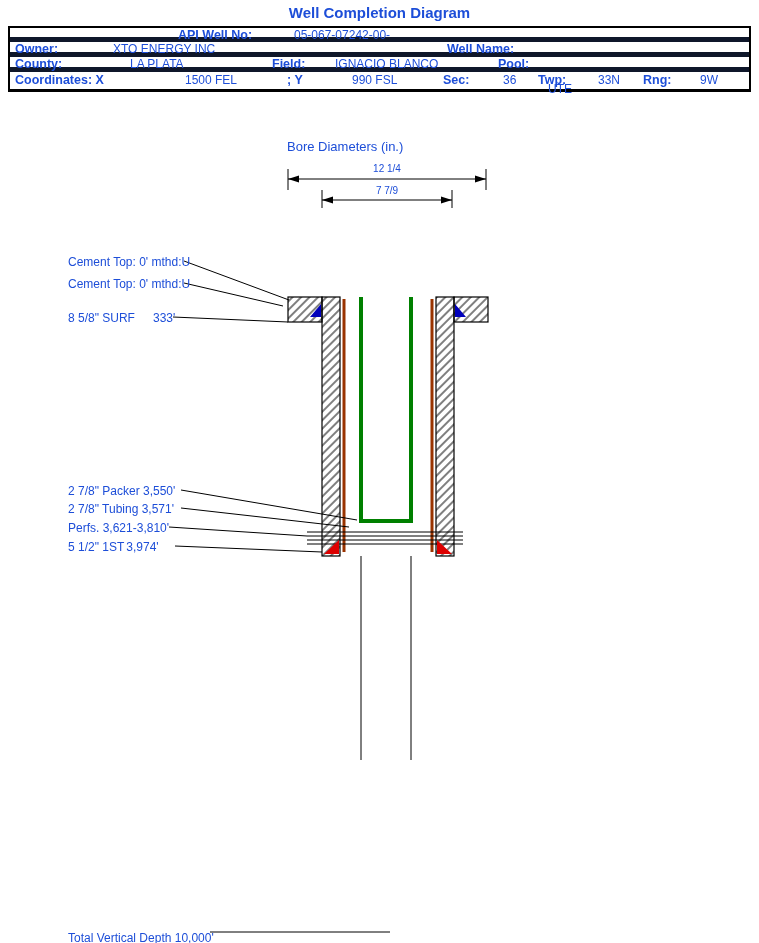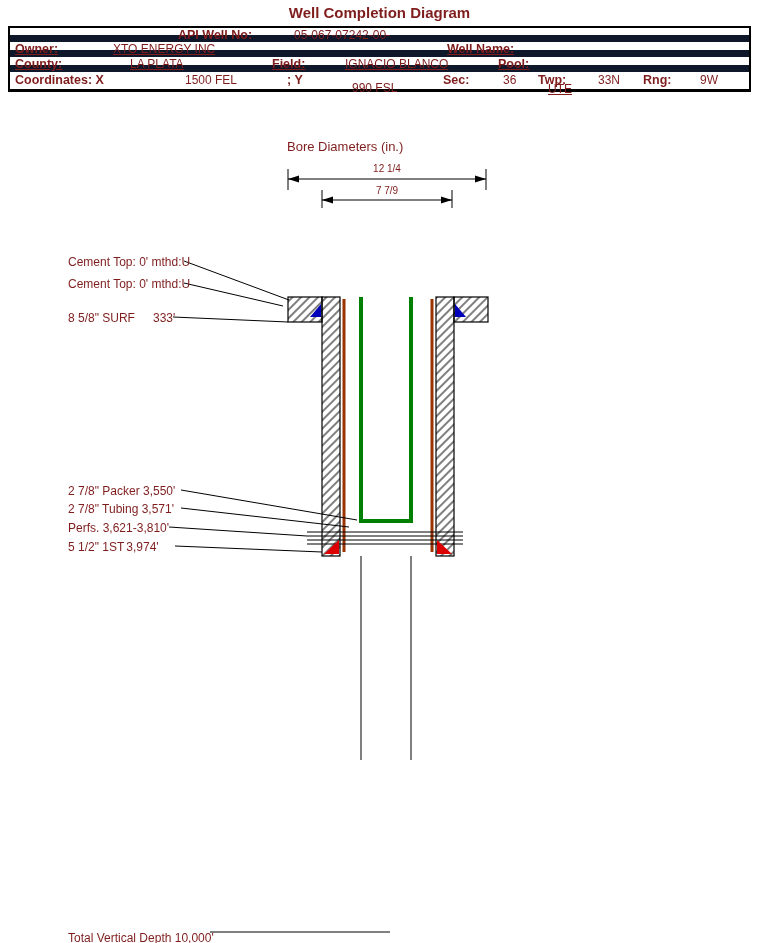--- a/index.html
+++ b/index.html
@@ -1,27 +1,27 @@
 <!DOCTYPE html>
 <html><head>
 <meta charset="utf-8">
 <style>
   * { box-sizing: border-box; }
   html, body { margin: 0; padding: 0; background: #fff; }
   .page {
     position: relative; width: 759px; height: 943px; background: #fff;
-    font-family: "Liberation Sans", sans-serif; color: #7f1d1d; overflow: hidden;
+    font-family: "Liberation Sans", sans-serif; color: #1d4ed8; overflow: hidden;
   }
   .doc-title { position: absolute; top: 4px; left: 0; width: 100%; text-align: center; font-weight: bold; font-size: 15px; }
   .info-table { position: absolute; left: 8px; top: 26px; width: 743px; border: 2px solid #000; border-bottom-width: 3px; background: #fff; }
-  .trow { position: relative; border-bottom: 7px solid #0f172a; }
+  .trow { position: relative; border-bottom: 5px solid #0f172a; }
   .trow.last { border-bottom: none; padding-left: 19px; }
   .r1 { height: 14px; } .r2 { height: 15px; } .r3 { height: 15px; } .r4 { height: 17px; }
   .cell { position: absolute; top: 0; white-space: nowrap; font-size: 12px; line-height: 14px; }
-  .r2 .cell, .r3 .cell { line-height: 15px; text-decoration: underline; }
+  .r2 .cell, .r3 .cell { line-height: 15px; }
   .r4 .cell { line-height: 16px; }
   .lbl { font-weight: bold; font-size: 12.5px; }
   .note { position: absolute; top: 98px; left: 0; width: 100%; text-align: center; font-size: 10px; }
   .bore-title { position: absolute; top: 139px; left: 287px; width: 200px; font-size: 13px; }
   .dim-label { position: absolute; left: 287px; width: 200px; text-align: center; font-size: 10px; }
   .overlay { position: absolute; left: 0; top: 0; pointer-events: none; }
   .ann { position: absolute; font-size: 12px; white-space: nowrap; }
   .k { stroke: #000; stroke-width: 1; fill: none; }
   .hatched { fill: url(#hatch); stroke: #000; stroke-width: 1.2; }
   .casing { stroke-width: 3; fill: none; }
@@ -42,29 +42,29 @@
     <div class="trow r2">
       <span class="cell lbl" style="left:5px;">Owner:</span>
       <span class="cell" style="left:103px;">XTO ENERGY INC</span>
       <span class="cell lbl" style="left:437px;">Well Name:</span>
       <span class="cell" style="left:538px;margin-top:40px;">UTE</span>
     </div>
     <div class="trow r3">
       <span class="cell lbl" style="left:5px;">County:</span>
       <span class="cell" style="left:120px;">LA PLATA</span>
       <span class="cell lbl" style="left:262px;text-align:center;">Field:</span>
-      <span class="cell" style="left:335px;">IGNACIO BLANCO</span>
+      <span class="cell" style="left:325px;">IGNACIO BLANCO</span>
       <span class="cell lbl" style="left:488px;">Pool:</span>
       <span class="cell" style="left:545px;"></span>
     </div>
     <div class="trow r4 last">
       <span class="cell lbl" style="left:5px;">Coordinates: X</span>
       <span class="cell" style="left:175px;">1500 FEL</span>
       <span class="cell lbl" style="left:277px;">; Y</span>
-      <span class="cell" style="left:342px;margin-top:8px;">990 FSL</span>
+      <span class="cell" style="left:342px;">990 FSL</span>
       <span class="cell lbl" style="left:433px;">Sec:</span>
       <span class="cell" style="left:493px;">36</span>
       <span class="cell lbl" style="left:528px;">Twp:</span>
       <span class="cell" style="left:588px;">33N</span>
       <span class="cell lbl" style="left:633px;">Rng:</span>
       <span class="cell" style="left:690px;">9W</span>
     </div>
   </div>
 
 

